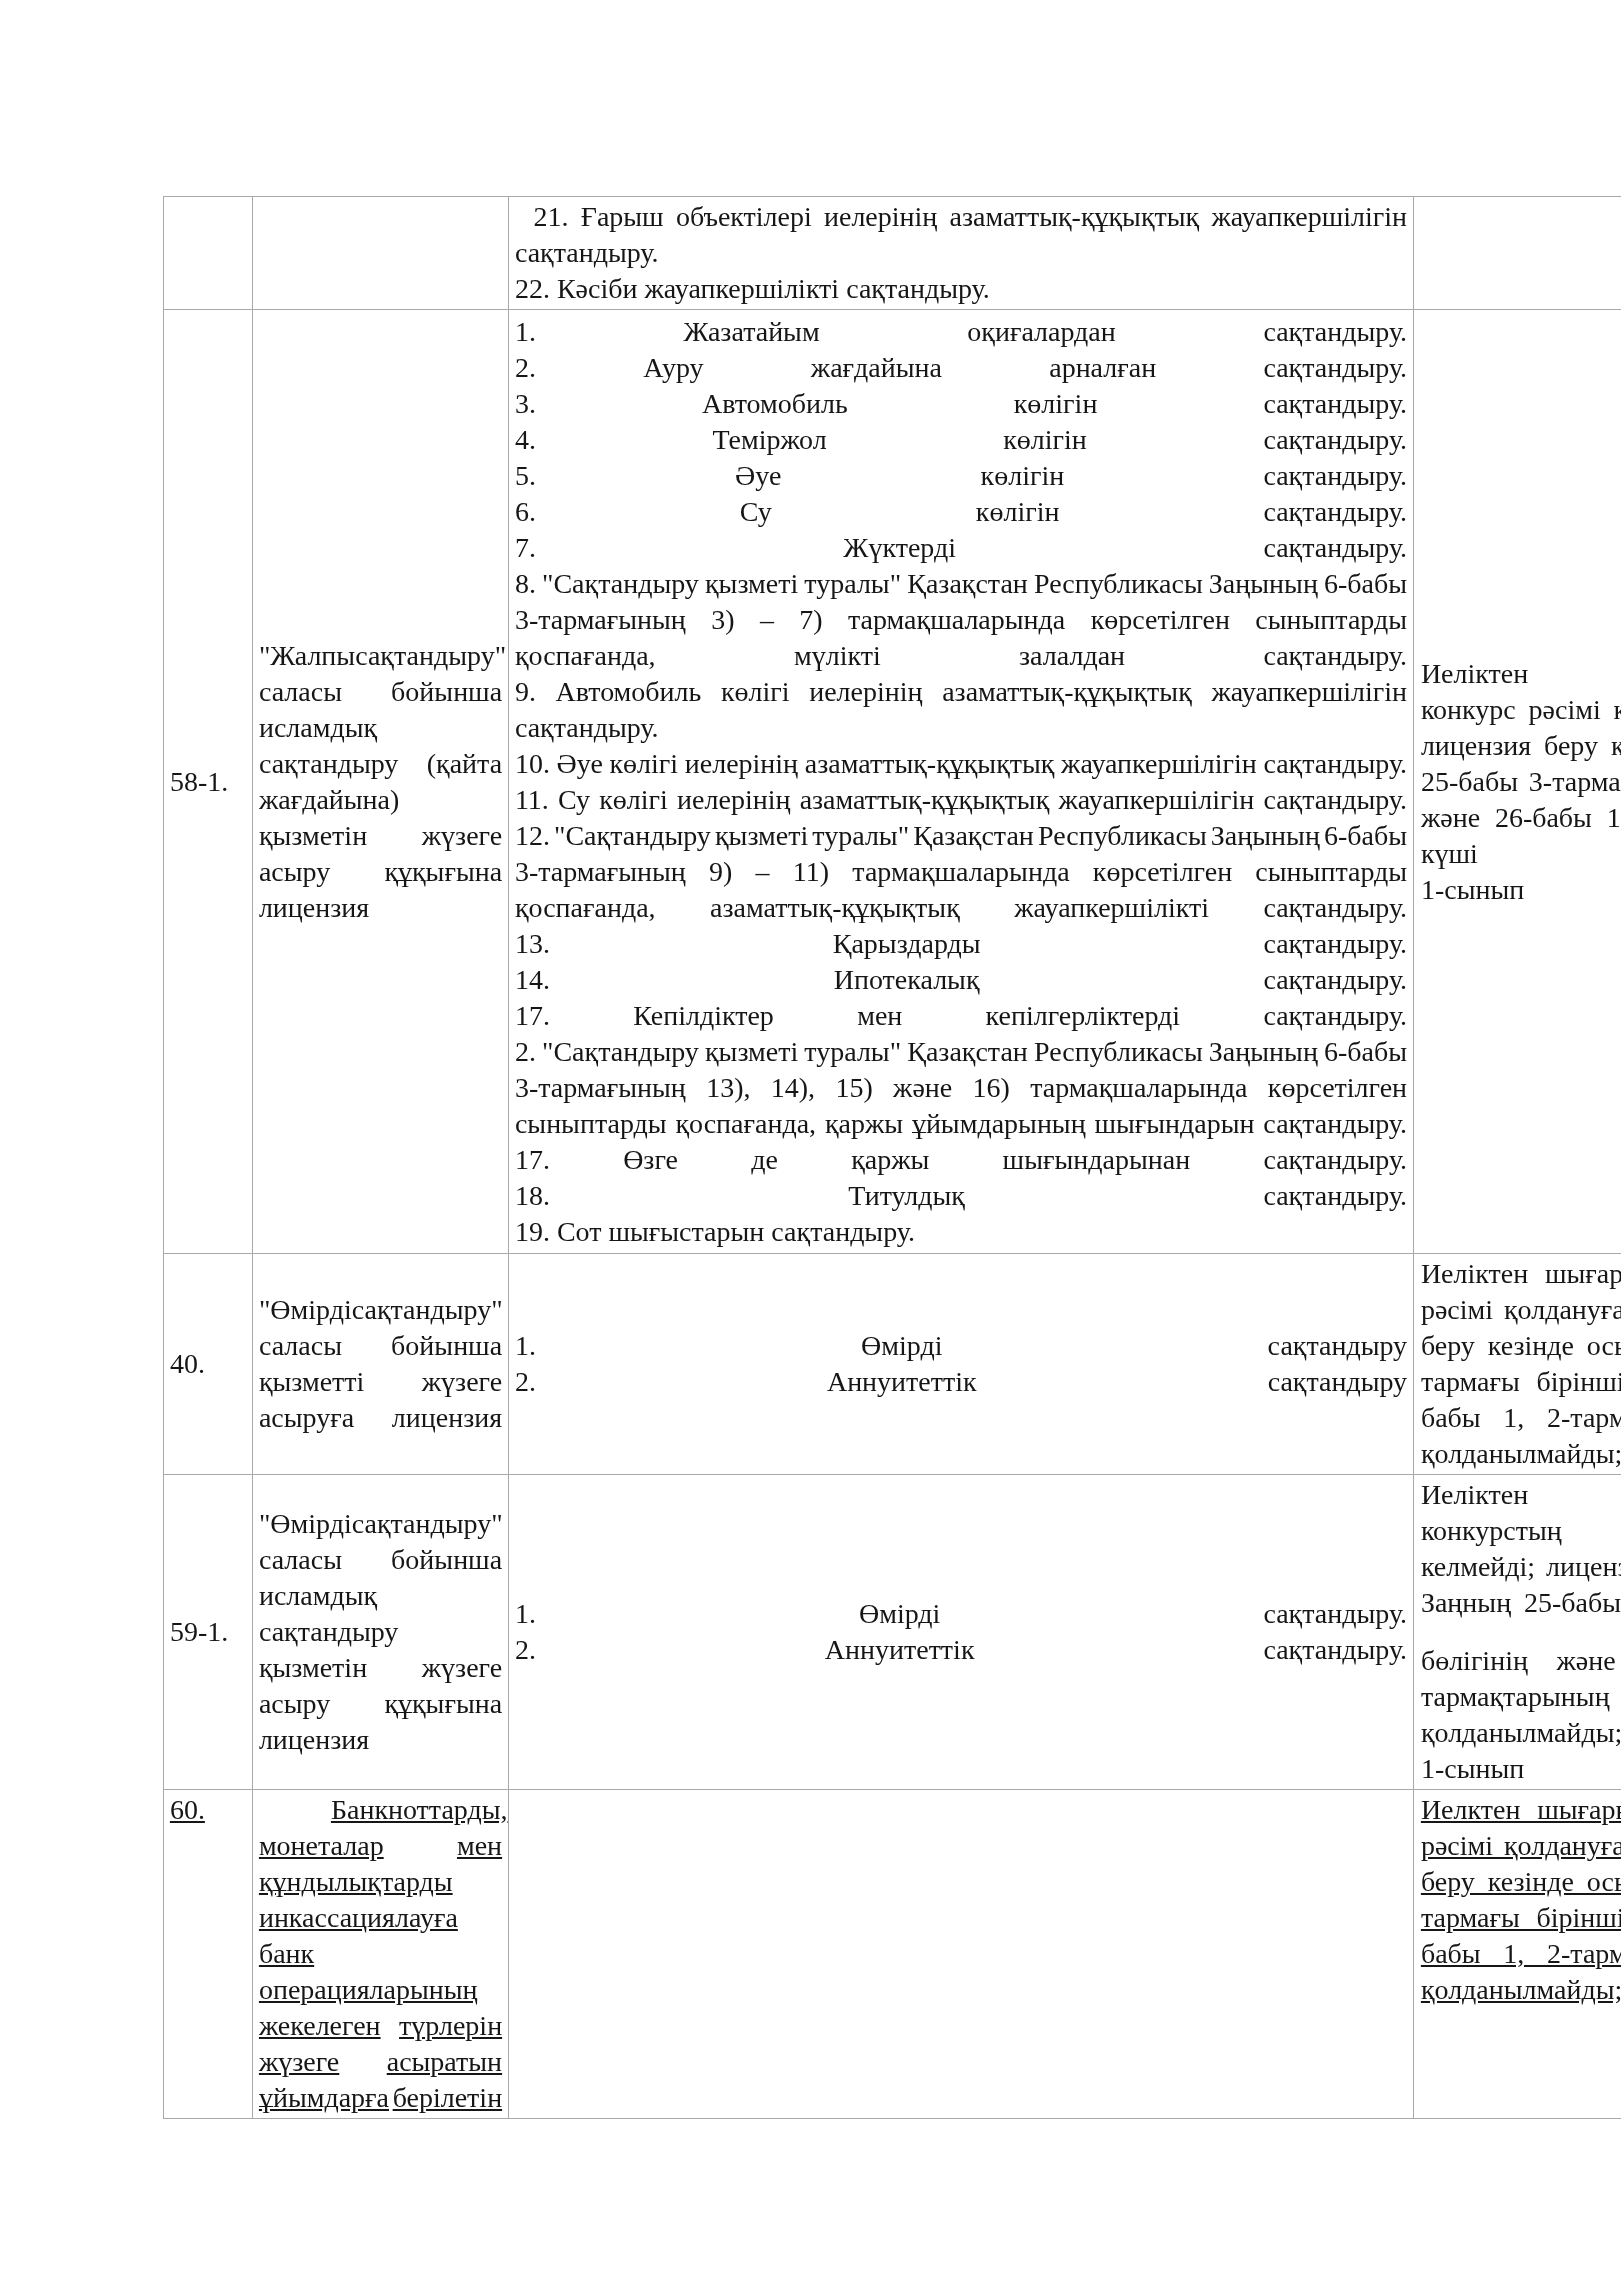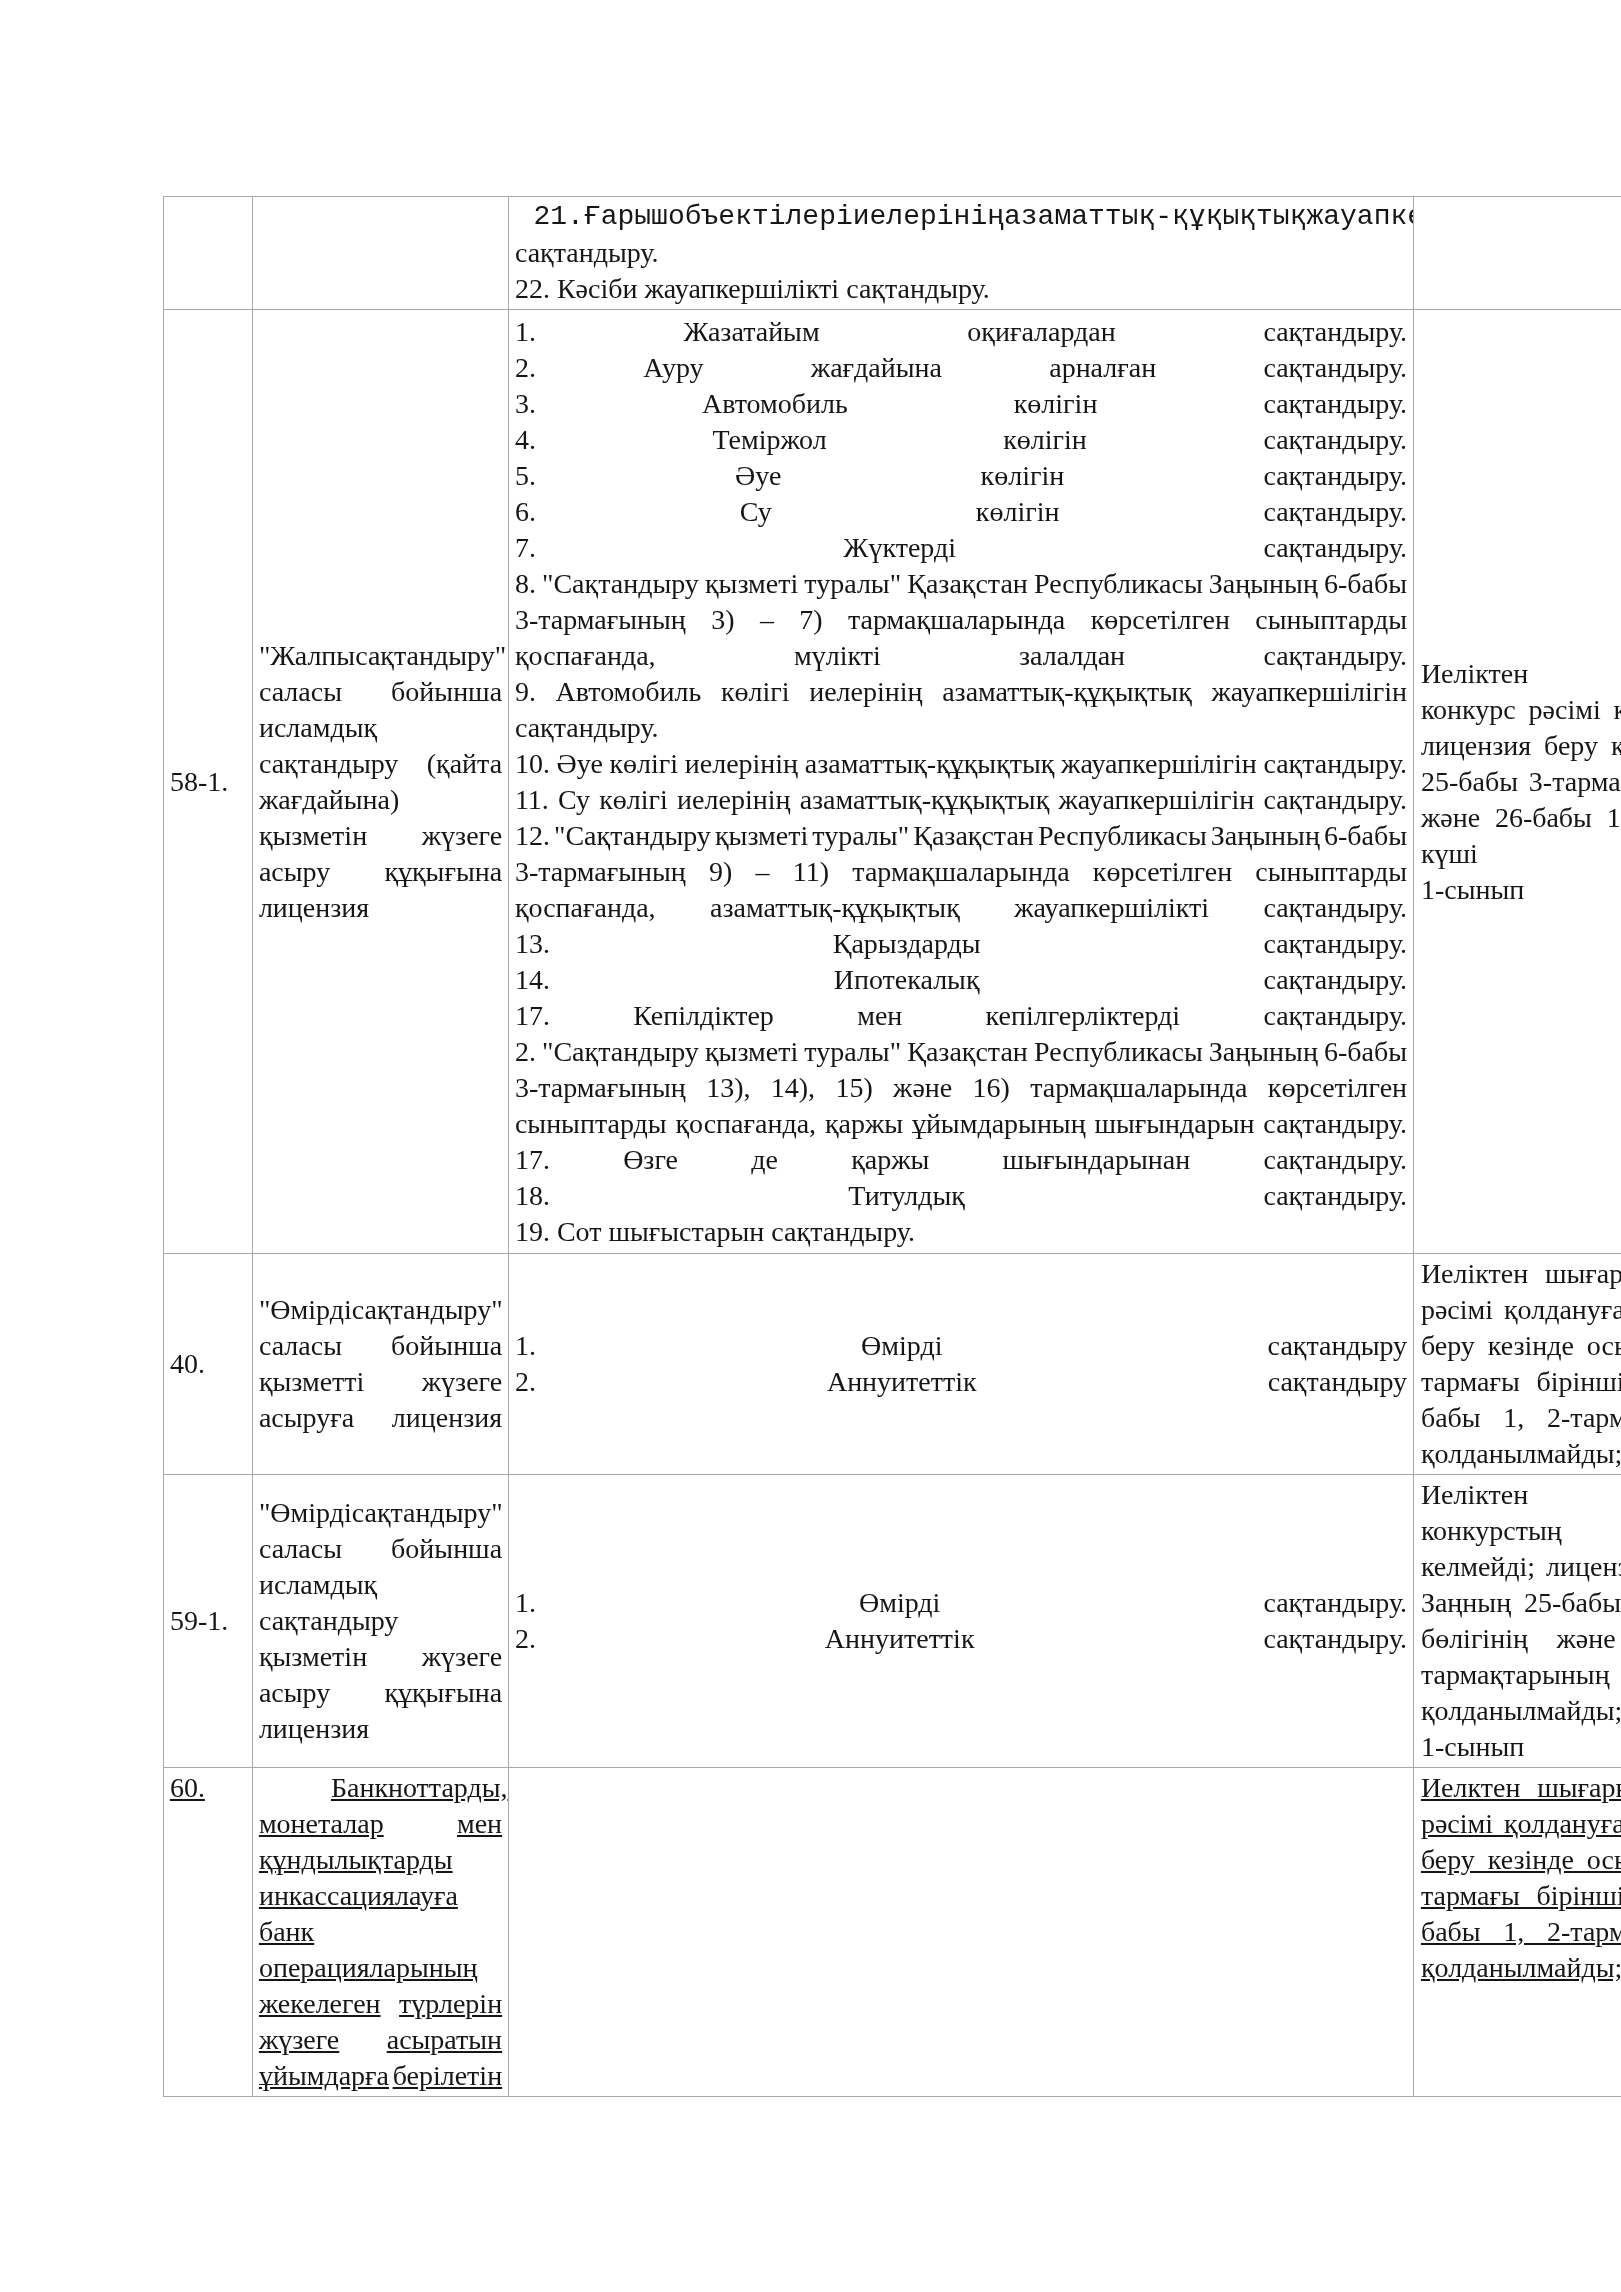--- a/index.html
+++ b/index.html
@@ -44,21 +44,21 @@
       <col style="width:89px">
       <col style="width:256px">
       <col style="width:905px">
       <col style="width:209px">
     </colgroup>
     <tbody>
         <tr class="r0">
           <td class="c1"></td>
           <td class="c2"></td>
           <td class="c3">
-            <div class="ln j" style="padding-left: 18.6px; font-family: Liberation Mono, monospace;">
+            <div class="ln j" style="padding-left: 18.6px;">
               <span>21.</span>
               <span>Ғарыш</span>
               <span>объектілері</span>
               <span>иелерінің</span>
               <span>азаматтық-құқықтық</span>
               <span>жауапкершілігін</span>
             </div>
             <div class="ln">сақтандыру.</div>
             <div class="ln">22. Кәсіби жауапкершілікті сақтандыру.</div>
           </td>
@@ -361,21 +361,21 @@
               <span>2.</span>
               <span>Аннуитеттік</span>
               <span>сақтандыру.</span>
             </div>
           </td>
           <td class="c4">
             <div class="ln">Иеліктен</div>
             <div class="ln" style="word-spacing: 54px;">конкурстың р</div>
             <div class="ln" style="word-spacing: 3.9px;">келмейді; лицензи</div>
             <div class="ln" style="word-spacing: 5.9px;">Заңның 25-бабы</div>
-            <div class="ln" style="word-spacing: 21.6px;">бөлігінің және</div>
+            <div class="ln" style="word-spacing: 21.6px; margin-top: 22px;">бөлігінің және</div>
             <div class="ln">тармақтарының</div>
             <div class="ln">қолданылмайды;</div>
             <div class="ln">1-сынып</div>
           </td>
         </tr>
         <tr class="r4 vtop">
           <td class="c1">
             <div class="ln">60.</div>
           </td>
           <td class="c2">

